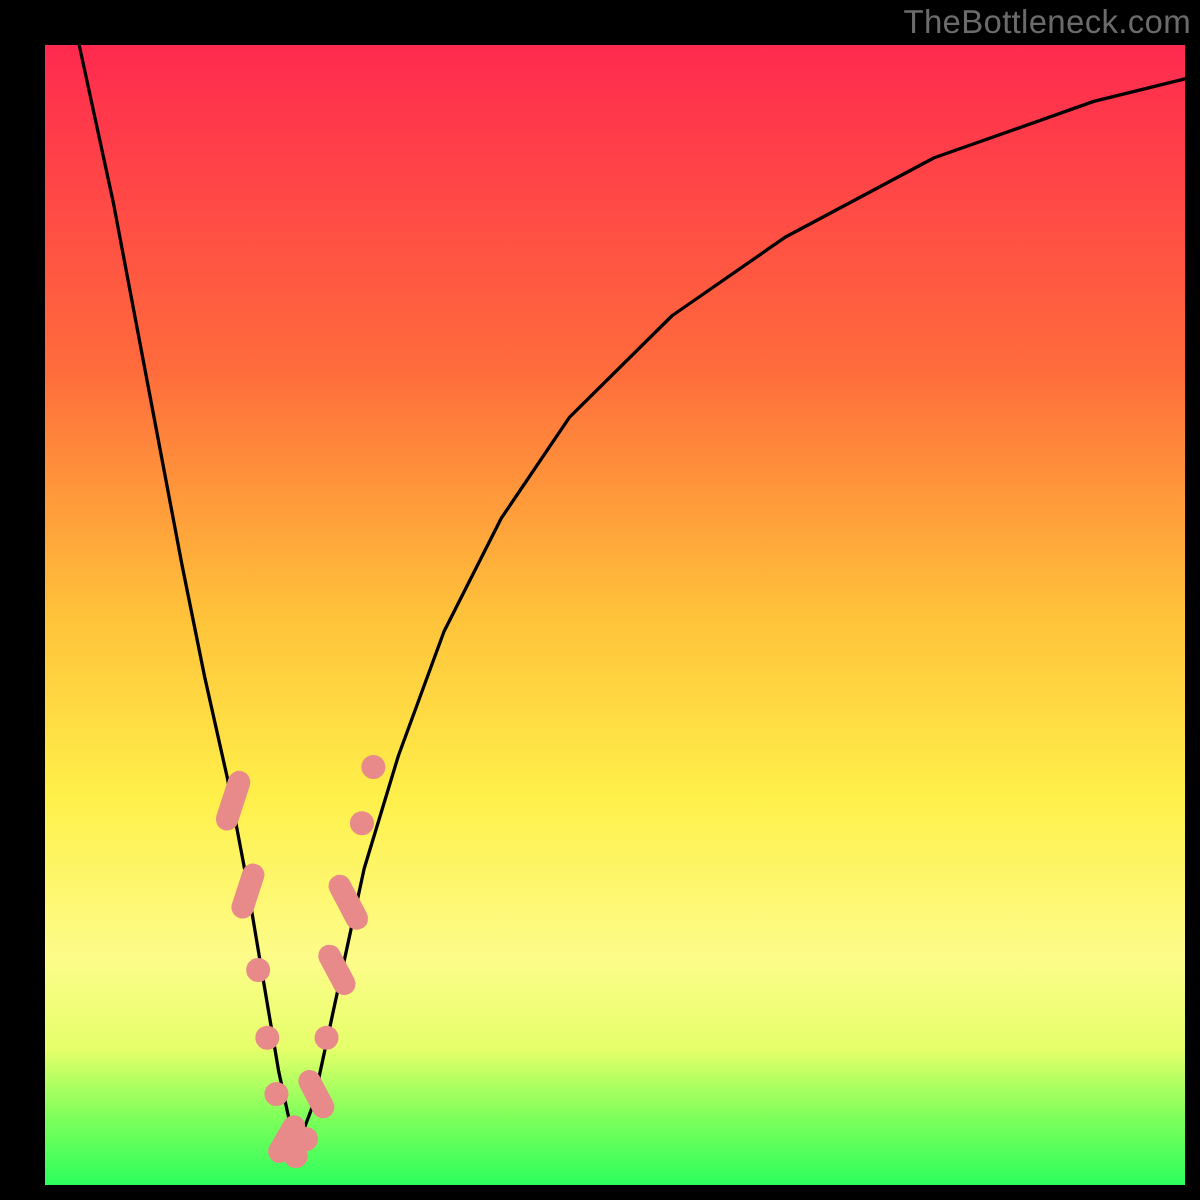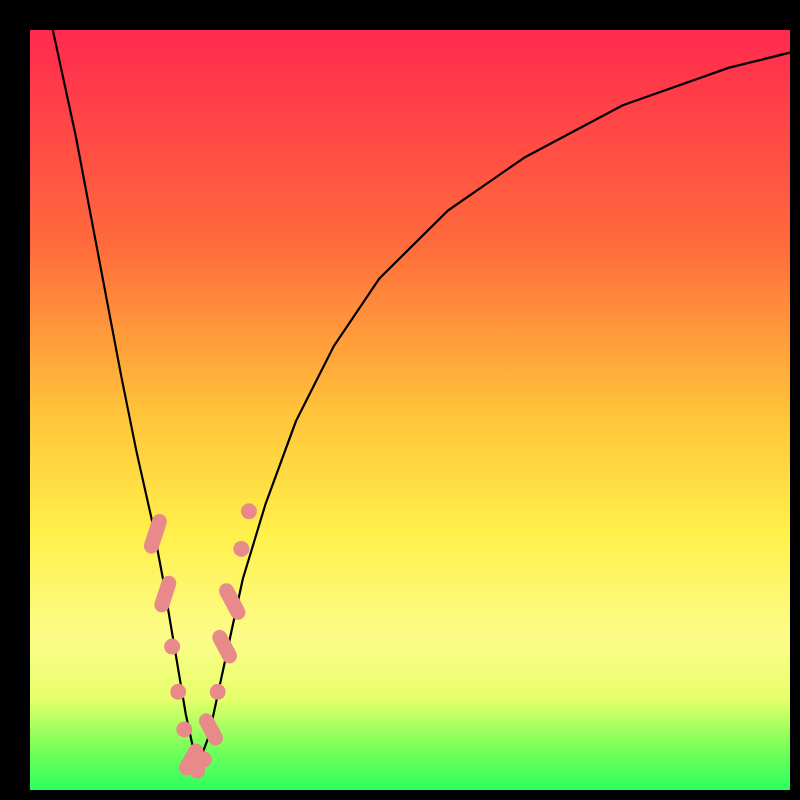--- a/index.html
+++ b/index.html
@@ -76,20 +76,21 @@
   }
   .pill {
     fill: #e88a8a;
     stroke: none;
   }
 </style>
 </head>
 <body>
 
 <div class="frame">
+  <div class="watermark">TheBottleneck.com</div>
 
   <div class="plot-area">
     <svg class="curve-layer" viewBox="0 0 760 760">
       <g id="curve-group">
           <path d="M22.8 0.0 L45.6 105.3 L68.4 225.6 L91.2 345.9 L106.4 421.1 L121.6 488.8 L133.0 549.0 L144.4 616.6 L155.8 684.3 L167.2 737.0 L178.6 706.9 L190.0 654.2 L201.4 601.6 L212.8 549.0 L235.6 473.8 L266.0 391.0 L304.0 315.8 L349.6 248.2 L418.0 180.5 L494.0 127.8 L592.8 75.2 L699.2 37.6 L760.0 22.6" class="curve"></path>
         </g>
       <g id="marker-group">
           <rect x="-20.5" y="-7.5" width="41.0" height="15.0" rx="7.5" class="pill" transform="translate(125.4,503.8) rotate(-72)"></rect>
           <rect x="-18.9" y="-7.5" width="37.7" height="15.0" rx="7.5" class="pill" transform="translate(135.3,564.0) rotate(-72)"></rect>
           <circle cx="142.1" cy="616.6" r="8" class="marker"></circle>

